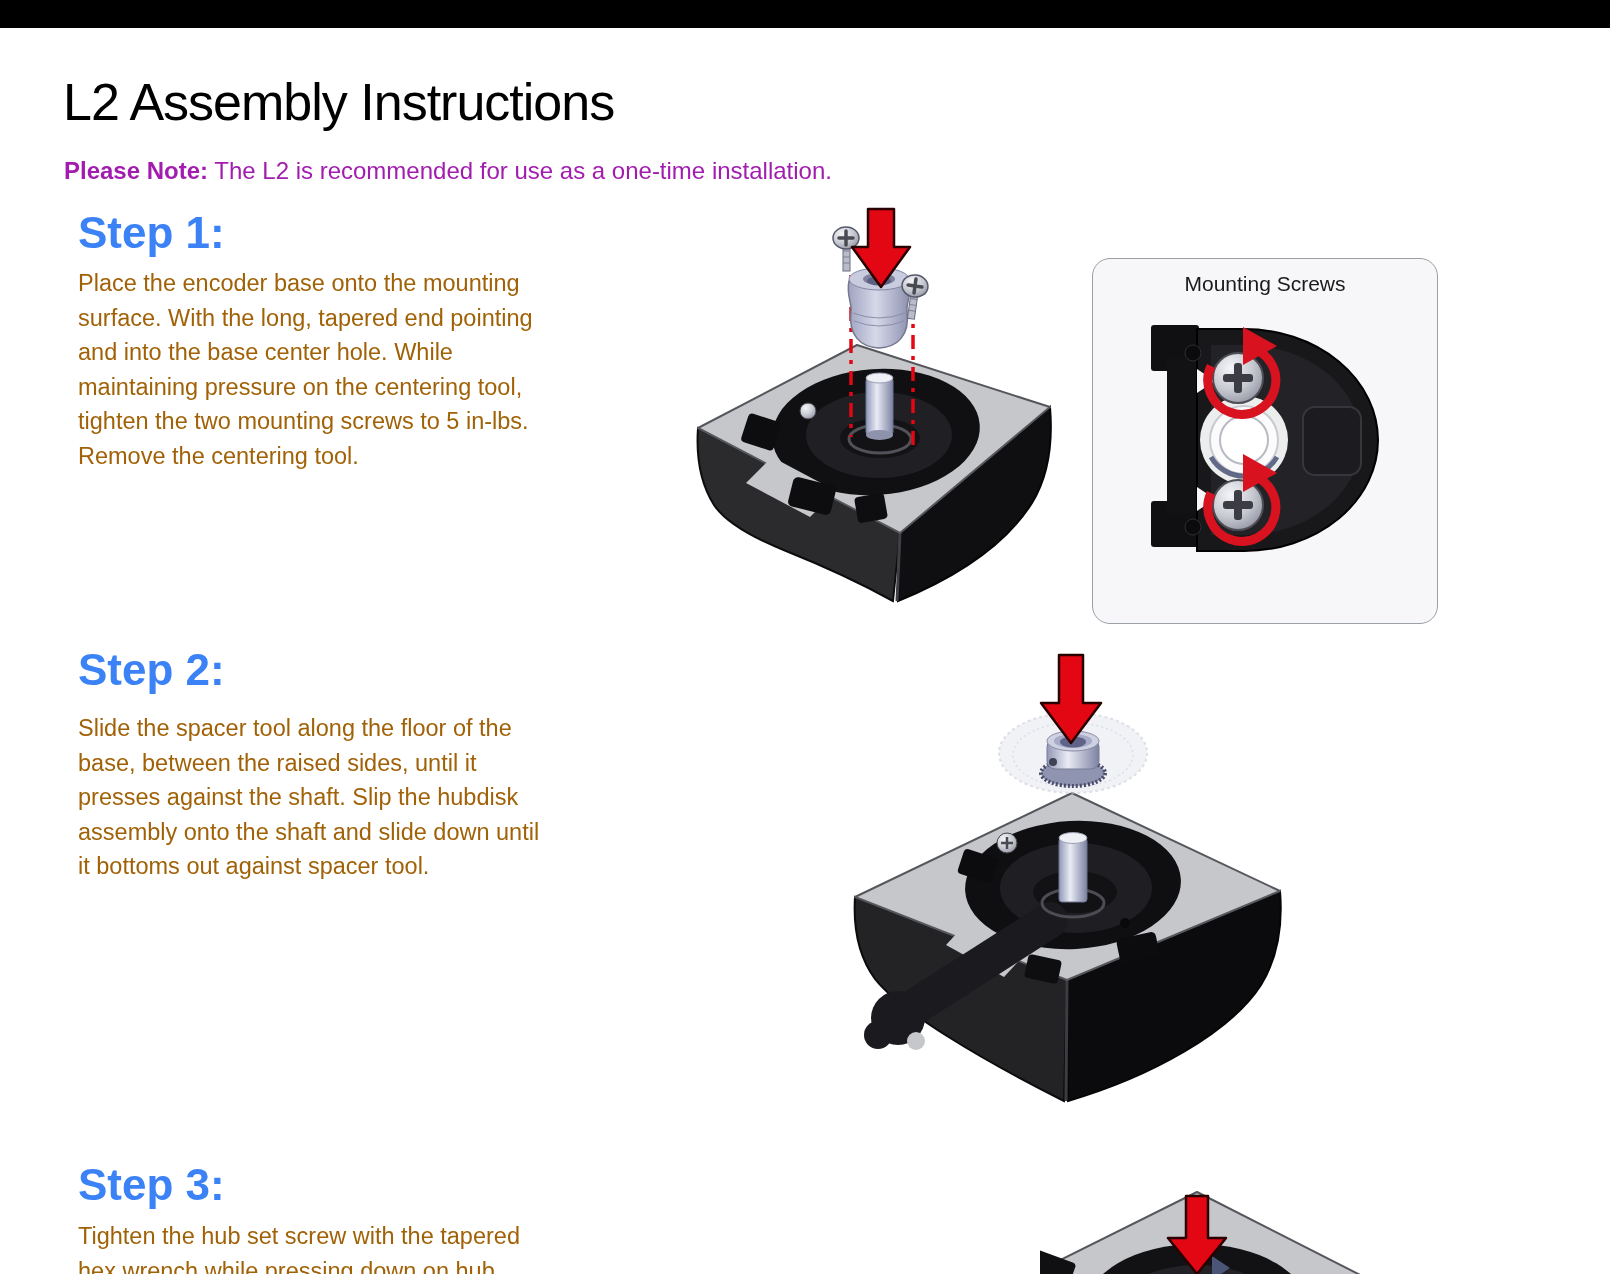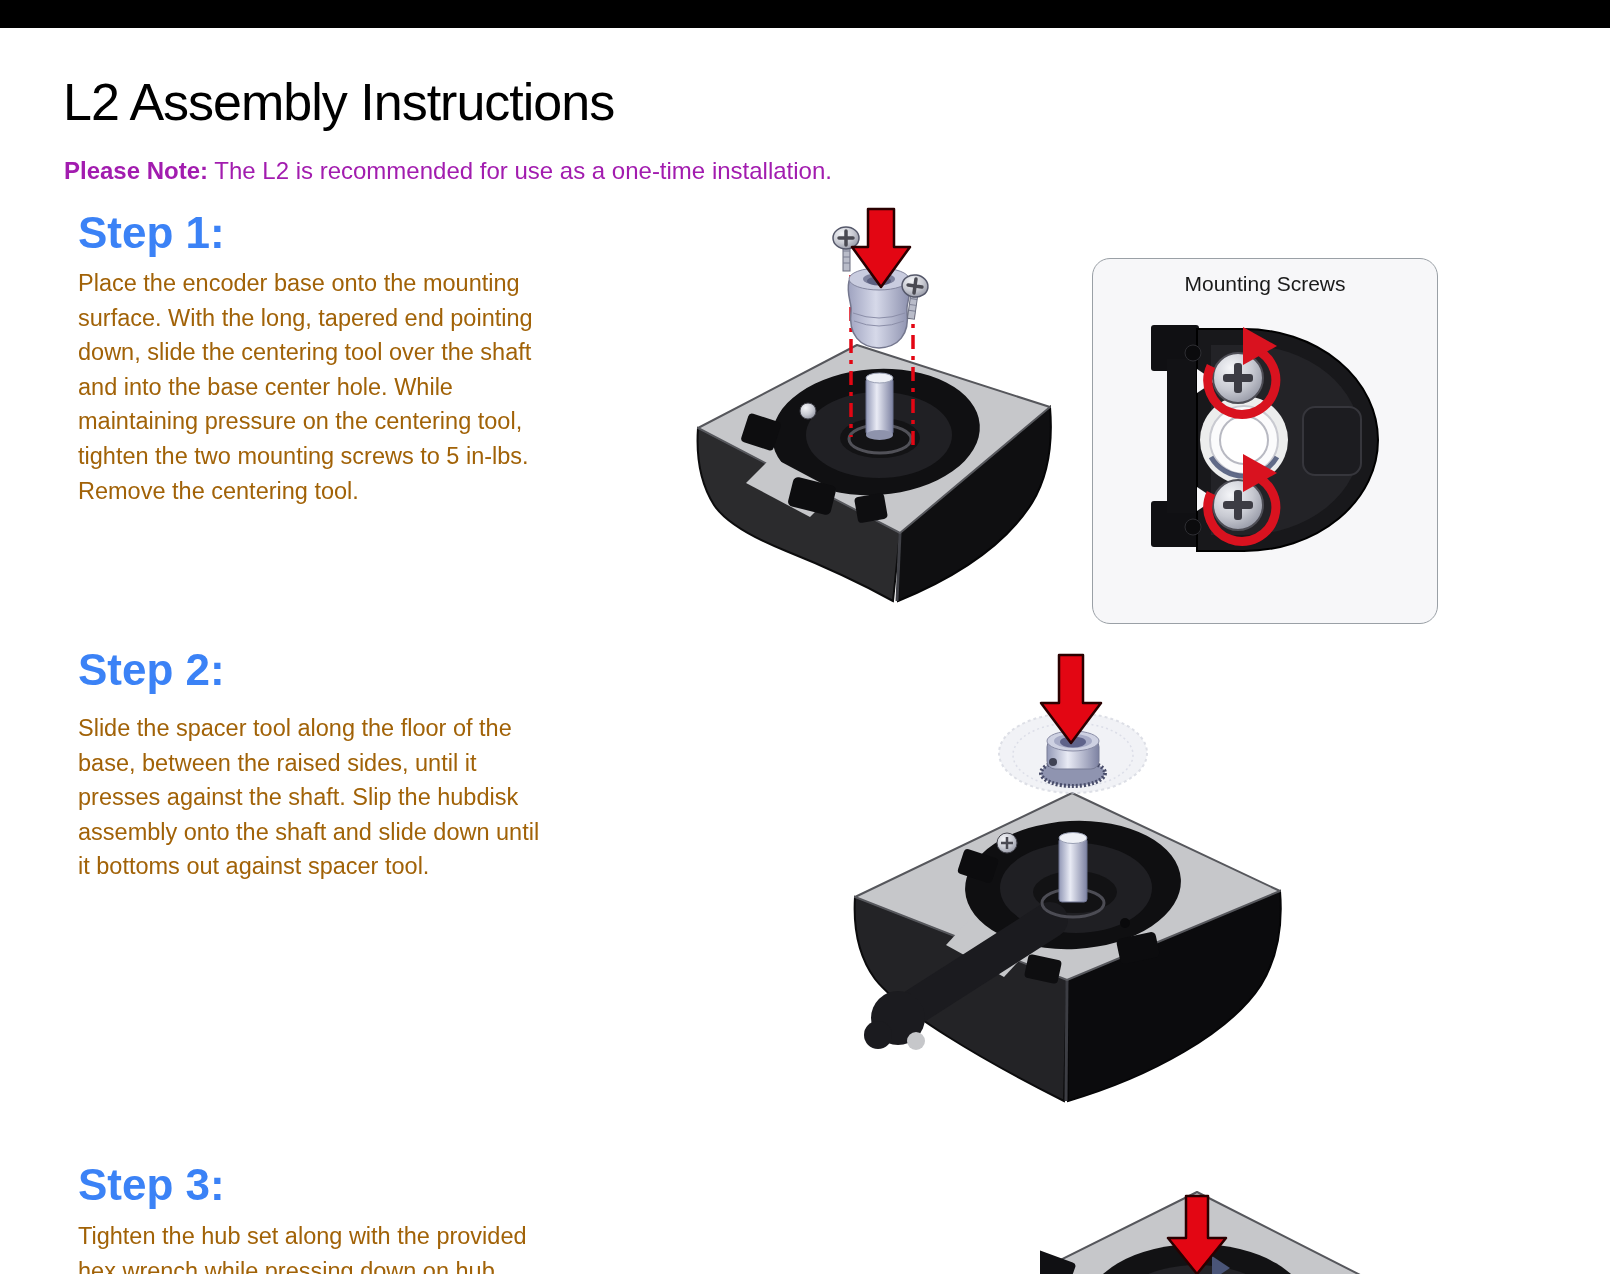--- a/index.html
+++ b/index.html
@@ -38,21 +38,20 @@
 
 <div class="topbar"></div>
 
 <div class="page-title">L2 Assembly Instructions</div>
 <div class="note"><b>Please Note:</b><span> The L2 is recommended for use as a one-time installation.</span></div>
 
 <div class="step-heading" style="top:209px">Step 1:</div>
 <div class="step-body" style="top:266px">
   <div class="ln">Place the encoder base onto the mounting</div>
   <div class="ln">surface. With the long, tapered end pointing</div>
-  <div class="ln">down, slide the centering tool over the shaft</div>
   <div class="ln">and into the base center hole. While</div>
   <div class="ln">maintaining pressure on the centering tool,</div>
   <div class="ln">tighten the two mounting screws to 5 in-lbs.</div>
   <div class="ln">Remove the centering tool.</div>
 </div>
 
 <div class="illus" style="left:660px;top:195px">
 <svg width="420" height="416" viewBox="0 0 420 416">
   <defs>
     <radialGradient id="sg" cx="35%" cy="30%" r="80%">
@@ -237,21 +236,21 @@
     <ellipse cx="253" cy="107" rx="13" ry="5.5" fill="#5f638a"></ellipse>
     <circle cx="233" cy="127" r="4" fill="#3f4254"></circle>
   </g>
 
   <polygon points="239,20 263,20 263,68 281,68 251,108 221,68 239,68" fill="#e30613" stroke="#2a0000" stroke-width="2.5" stroke-linejoin="round"></polygon>
 </svg>
 </div>
 
 <div class="step-heading" style="top:1161px">Step 3:</div>
 <div class="step-body" style="top:1219px">
-  <div class="ln">Tighten the hub set along with the provided</div>
+  <div class="ln">Tighten the hub set screw with the tapered</div>
   <div class="ln">hex wrench while pressing down on hub</div>
 </div>
 
 <div class="illus" style="left:1040px;top:1140px;width:440px;height:134px;overflow:hidden">
 <svg width="440" height="134" viewBox="0 0 440 134">
   <g>
     <path d="M157,52 L-20,140 L157,230 L334,142 Z" fill="#c6c7ca" stroke="#56575c" stroke-width="2" stroke-linejoin="round"></path>
   </g>
   <g>
     <ellipse cx="157" cy="170" rx="112" ry="66" fill="#121214"></ellipse>

